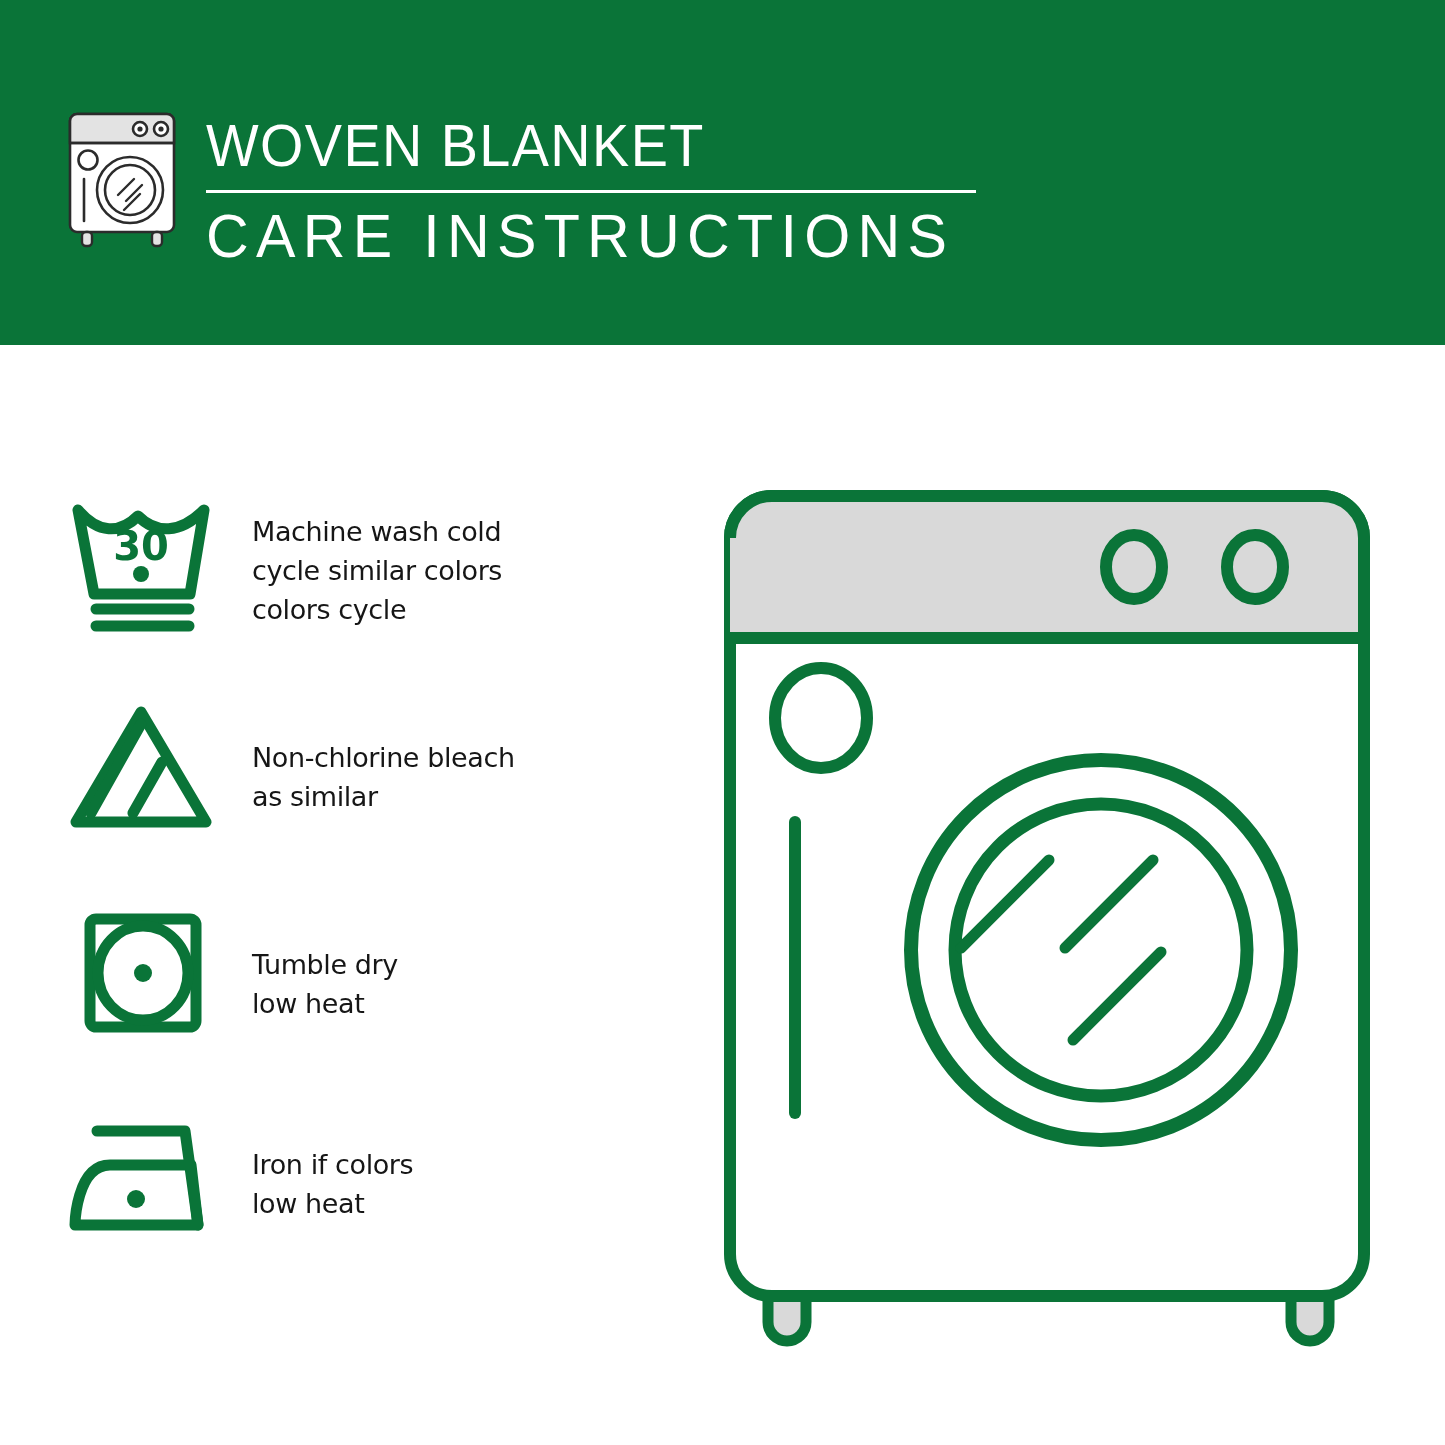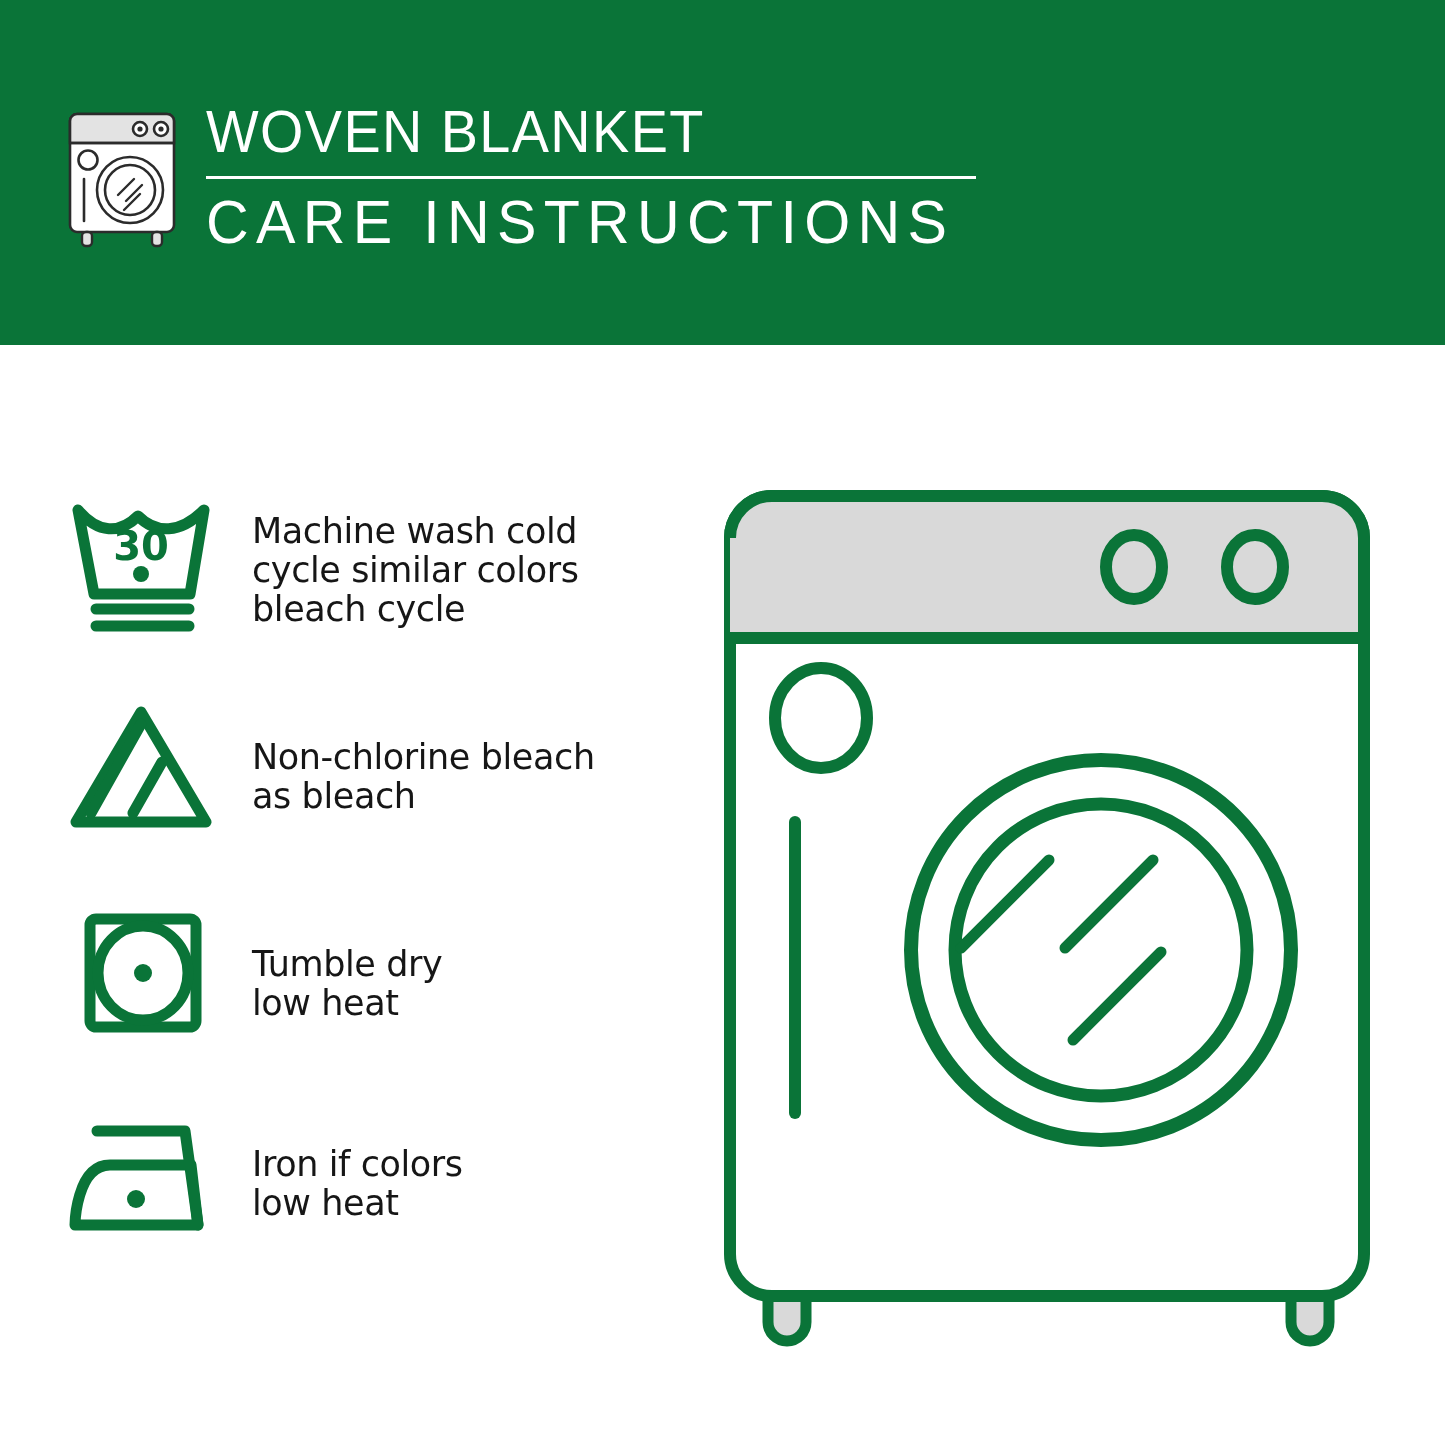--- a/index.html
+++ b/index.html
@@ -30,21 +30,21 @@
   #header-logo {
     position: absolute;
     left: 62px;
     top: 100px;
     width: 120px;
     height: 150px;
   }
   #header-text-block {
     position: absolute;
     left: 206px;
-    top: 98px;
+    top: 112px;
     width: 790px;
   }
   #title-main {
     font-family: "Liberation Sans Narrow", "Liberation Sans", sans-serif;
     font-size: 60px;
     line-height: 68px;
     font-weight: 400;
     color: #ffffff;
     letter-spacing: 1.5px;
     white-space: nowrap;
@@ -88,21 +88,21 @@
     width: 170px;
     height: 150px;
     display: flex;
     align-items: center;
     justify-content: flex-start;
   }
   .care-label {
     flex: 1 1 auto;
     margin-left: 18px;
     font-family: "DejaVu Sans", sans-serif;
-    font-size: 35px;
+    font-size: 27px;
     line-height: 39px;
     color: #161616;
     letter-spacing: -0.4px;
     font-weight: 400;
   }
   .care-label .ln { display: block; }
   .row-wash  .care-label { padding-top: 22px; }
   .row-bleach .care-label { padding-top: 43px; }
   .row-dry   .care-label { padding-top: 45px; }
   .row-iron  .care-label { padding-top: 40px; }
@@ -173,37 +173,37 @@
             <line x1="32" y1="119" x2="125" y2="119"></line>
             <line x1="32" y1="136" x2="125" y2="136"></line>
           </g>
           <text x="77" y="70" text-anchor="middle" font-family="DejaVu Sans, sans-serif" font-size="40" font-weight="bold" fill="#0a7438">30</text>
           <circle cx="77" cy="84" r="8" fill="#0a7438"></circle>
         </svg>
       </div>
       <div class="care-label">
         <span class="ln">Machine wash cold</span>
         <span class="ln">cycle similar colors</span>
-        <span class="ln">bleach cycle</span>
+        <span class="ln">colors cycle</span>
       </div>
     </div>
 
     <div class="care-row row-bleach">
       <div class="care-symbol">
         <svg viewBox="0 0 170 150" width="170" height="150" xmlns="http://www.w3.org/2000/svg">
           <g fill="none" stroke="#0a7438" stroke-width="11" stroke-linecap="round" stroke-linejoin="round">
             <path d="M77 17 L 142 127 L 12 127 Z"></path>
             <line x1="77" y1="29" x2="27" y2="118"></line>
             <line x1="98" y1="67" x2="69" y2="118"></line>
           </g>
         </svg>
       </div>
       <div class="care-label">
         <span class="ln">Non-chlorine bleach</span>
-        <span class="ln">as bleach</span>
+        <span class="ln">as similar</span>
       </div>
     </div>
 
     <div class="care-row row-dry">
       <div class="care-symbol">
         <svg viewBox="0 0 170 150" width="170" height="150" xmlns="http://www.w3.org/2000/svg">
           <g fill="none" stroke="#0a7438" stroke-width="11" stroke-linejoin="round">
             <rect x="26" y="19" width="106" height="108" rx="6" ry="6"></rect>
             <ellipse cx="79" cy="73" rx="45" ry="47"></ellipse>
           </g>

